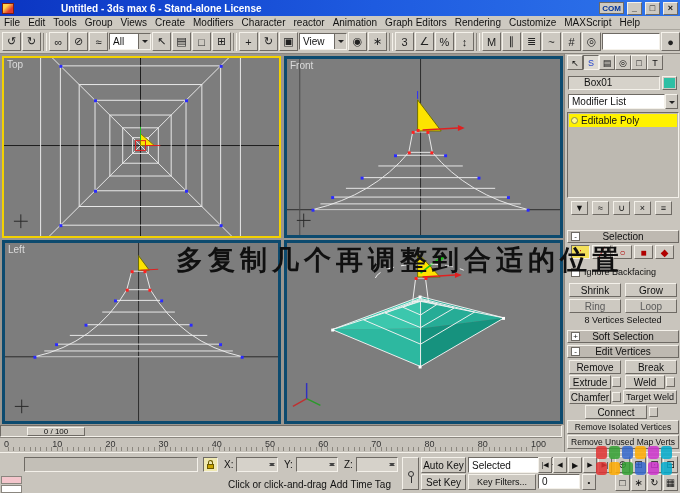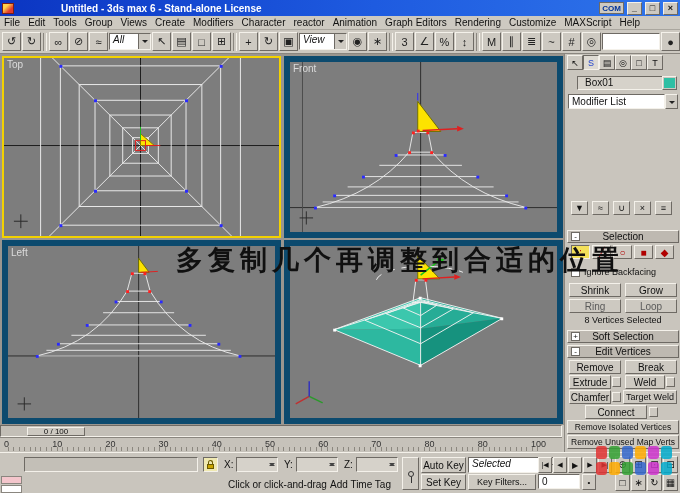--- a/index.html
+++ b/index.html
@@ -19,28 +19,28 @@
   .winbtn{width:15px;height:13px;background:#cdc9c1;border:1px solid;border-color:#f4f1ea #6e6a64 #6e6a64 #f4f1ea;font-size:9px;line-height:10px;text-align:center;font-weight:bold;flex:0 0 auto;}
 
   
   .menubar{position:absolute;left:0;top:16px;width:680px;height:14px;background:#cdc9c1;display:flex;align-items:center;white-space:nowrap;border-bottom:1px solid #aaa69e;}
   .menu-item{padding:0 4px;font-size:10px;}
 
   
   .toolbar{position:absolute;left:0;top:30px;width:680px;height:24px;background:#cdc9c1;display:flex;align-items:center;gap:1px;padding:0 2px;border-bottom:1px solid #8a867f;}
   .tbtn{width:19px;height:19px;display:flex;align-items:center;justify-content:center;font-size:11px;color:#222;background:#cdc9c1;border:1px solid;border-color:#f4f1ea #6e6a64 #6e6a64 #f4f1ea;flex:0 0 auto;}
   .tsep{width:4px;height:18px;border-left:1px solid #8a867f;border-right:1px solid #f4f1ea;margin:0 1px;flex:0 0 auto;}
-  .tb-dd{height:17px;background:#fff;border:1px solid;border-color:#6e6a64 #f4f1ea #f4f1ea #6e6a64;display:flex;font-size:10px;padding-left:3px;flex:0 0 auto;position:relative;font-style:italic;}
+  .tb-dd{height:17px;background:#fff;border:1px solid;border-color:#6e6a64 #f4f1ea #f4f1ea #6e6a64;display:flex;align-items:center;font-size:10px;padding-left:3px;flex:0 0 auto;position:relative;}
   .dd-arrow{margin-left:auto;width:12px;height:100%;background:#cdc9c1;border-left:1px solid #6e6a64;position:relative;display:block;}
   .dd-arrow::after{content:"";position:absolute;left:3px;top:6px;border:3px solid transparent;border-top-color:#222;}
   .tb-field{width:58px;height:17px;background:#fff;border:1px solid;border-color:#6e6a64 #f4f1ea #f4f1ea #6e6a64;font-size:10px;flex:0 0 auto;}
 
   
   .vp-zone{position:absolute;left:0;top:54px;width:564px;height:371px;background:#9a968f;}
-  .vp{position:absolute;border:6px solid #0c4a6e;background:#7d7d7d;}
+  .vp{position:absolute;border:3px solid #0c4a6e;background:#7d7d7d;}
   .vp.active{border:2px solid #f3d200;}
   .vp svg{position:absolute;left:0;top:0;width:100%;height:100%;}
   .vp-label{position:absolute;left:3px;top:1px;color:#dcdcdc;font-size:10px;z-index:5;}
 
   
   .cmdpanel{position:absolute;left:564px;top:54px;width:116px;height:398px;background:#c9c5bd;border-left:1px solid #8a867f;}
   .cp{position:absolute;}
   .tab{width:16px;height:15px;display:flex;align-items:center;justify-content:center;font-size:9px;background:#cdc9c1;border:1px solid;border-color:#f4f1ea #6e6a64 #6e6a64 #f4f1ea;}
   .tab.pressed{border-color:#6e6a64 #f4f1ea #f4f1ea #6e6a64;background:#dedad2;}
   .rollout{background:#beb9b1;border:1px solid;border-color:#f4f1ea #6e6a64 #6e6a64 #f4f1ea;font-size:10px;text-align:center;line-height:11px;position:absolute;}
@@ -357,30 +357,36 @@
 
 <div class="cmdpanel">
 
   <span class="tab cp" style="left:2px;top:1px;">↖</span>
   <span class="tab cp pressed" style="left:18px;top:1px;color:#2244cc;">S</span>
   <span class="tab cp" style="left:34px;top:1px;">▤</span>
   <span class="tab cp" style="left:50px;top:1px;">◎</span>
   <span class="tab cp" style="left:66px;top:1px;">□</span>
   <span class="tab cp" style="left:82px;top:1px;">T</span>
 
-  <span class="cp sunken" style="left:12px;top:22px;width:92px;height:14px;font-size:10px;padding-left:7px;background:#d6d2ca;">Box01</span>
+  <span class="cp sunken" style="left:3px;top:22px;width:92px;height:14px;font-size:10px;padding-left:15px;background:#d6d2ca;">Box01</span>
   <span class="cp raised" style="left:97px;top:22px;width:15px;height:14px;padding:1px;">
       <span style="display: block; width: 100%; height: 100%; background: rgb(47, 191, 164);"></span>
     </span>
 
   <span class="cp white-field" style="left:3px;top:40px;width:97px;height:15px;font-size:10px;padding-left:3px;line-height:13px;">Modifier List</span>
   <span class="cp raised" style="left:100px;top:40px;width:13px;height:15px;">
       <i class="dd-arrow" style="width:100%;border:none;background:transparent;"></i>
     </span>
 
+  <div class="cp sunken" style="left:2px;top:58px;width:112px;height:86px;background:#bdb9b1;">
+    <div style="position:absolute;left:1px;top:1px;right:1px;height:13px;background:#fff200;display:flex;align-items:center;gap:3px;padding-left:2px;">
+      <span style="width:7px;height:7px;border-radius:50%;background:#fffa90;border:1px solid #8a8a4a;"></span>
+      <span style="font-size:10px;">Editable Poly</span>
+    </div>
+  </div>
 
   <span class="cp raised" style="left:6px;top:147px;width:17px;height:14px;text-align:center;font-size:9px;line-height:12px;">▼</span>
   <span class="cp raised" style="left:27px;top:147px;width:17px;height:14px;text-align:center;font-size:9px;line-height:12px;">≈</span>
   <span class="cp raised" style="left:48px;top:147px;width:17px;height:14px;text-align:center;font-size:9px;line-height:12px;">∪</span>
   <span class="cp raised" style="left:69px;top:147px;width:17px;height:14px;text-align:center;font-size:9px;line-height:12px;">×</span>
   <span class="cp raised" style="left:90px;top:147px;width:17px;height:14px;text-align:center;font-size:9px;line-height:12px;">≡</span>
 
   <div class="rollout" style="left:2px;top:176px;width:112px;height:13px;">
     <span class="collapse-box">-</span>
     <span>Selection</span>

